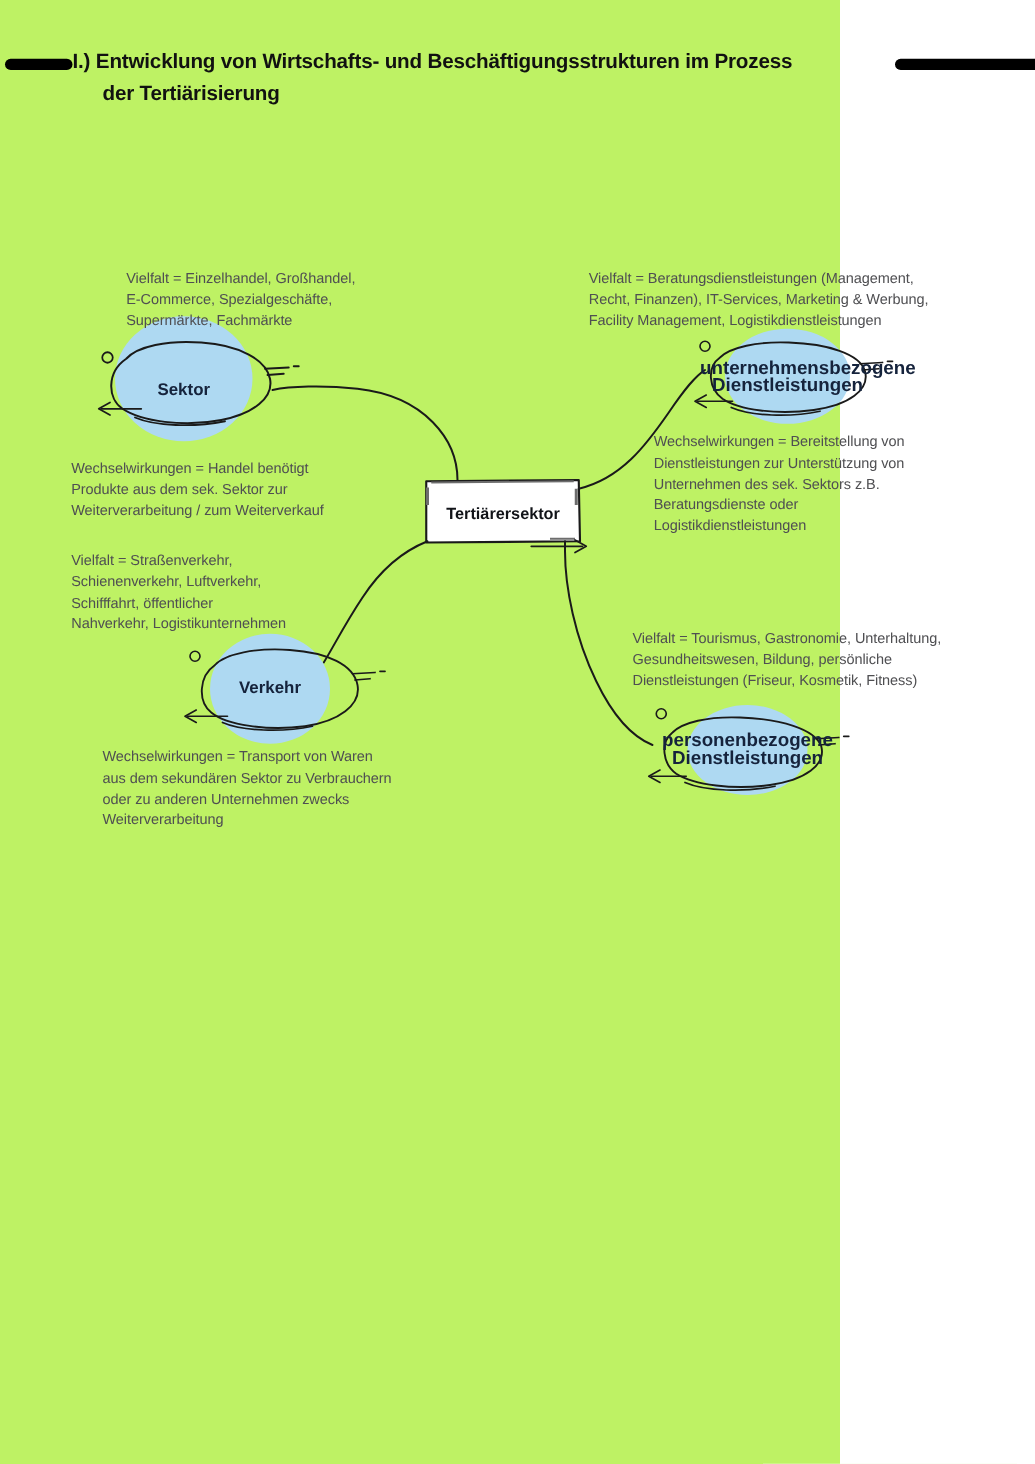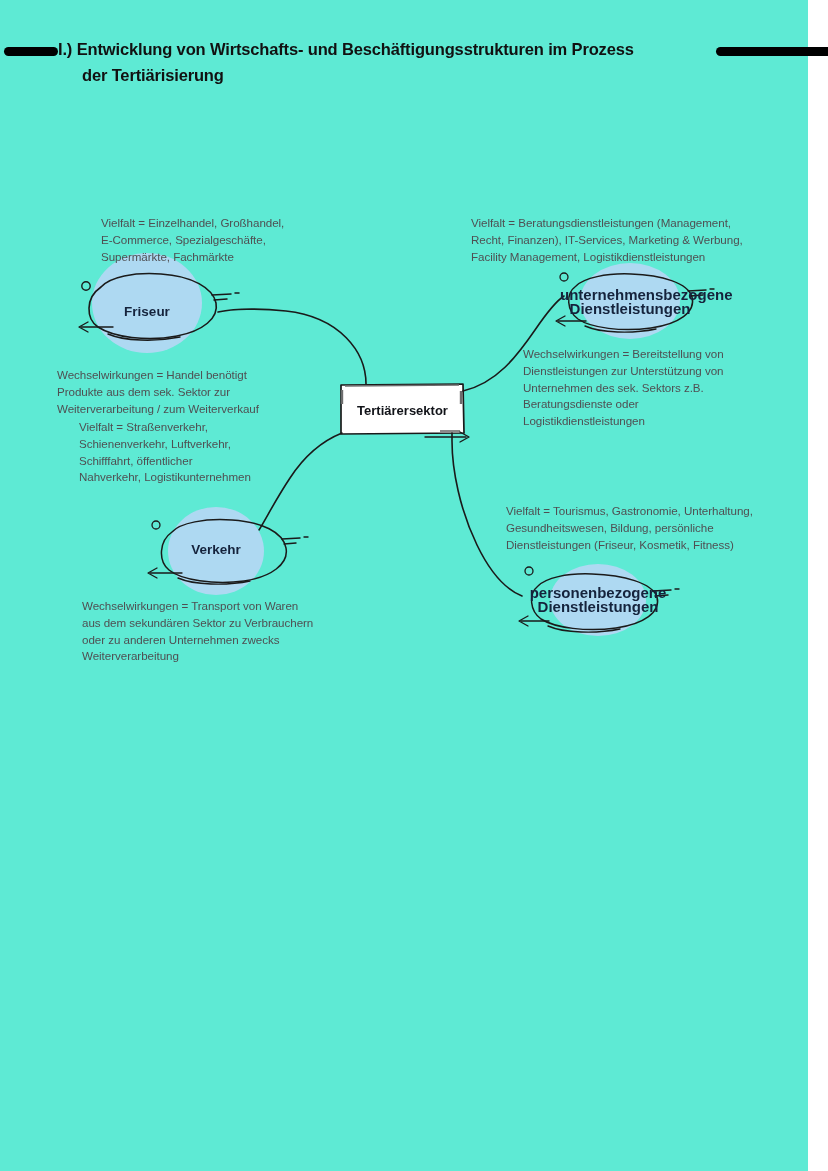--- a/index.html
+++ b/index.html
@@ -10,23 +10,23 @@
   body {
     font-family: "Liberation Sans", sans-serif;
     width: 828px;
     height: 1171px;
     position: relative;
     overflow: hidden;
     color: #4a4a4a;
   }
   #page {
     position: relative;
-    width: 808px;
+    width: 672px;
     height: 1171px;
-    background: #5eead4;
+    background: #bef264;
   }
 
   
   .header {
     position: absolute;
     left: 0;
     top: 36px;
     width: 828px;
     height: 66px;
   }
@@ -217,21 +217,21 @@
         <path d="M653,591 L671,590" fill="none" stroke="#1a1a1a" stroke-width="1.4" stroke-linecap="round"></path>
         <path d="M655,596 L668,595" fill="none" stroke="#1a1a1a" stroke-width="1.4" stroke-linecap="round"></path>
         <path d="M675,589 L679,589" fill="none" stroke="#1a1a1a" stroke-width="1.4" stroke-linecap="round"></path>
         <path d="M549,621 L521,621" fill="none" stroke="#1a1a1a" stroke-width="1.3" stroke-linecap="round"></path>
         <path d="M528,616 L519,621 L528,626" fill="none" stroke="#1a1a1a" stroke-width="1.3" stroke-linecap="round" stroke-linejoin="round"></path>
       </g>
     </svg>
 
     <div class="box-label" style="left:341px; top:403px; width:123px;">Tertiärersektor</div>
 
-    <div class="node-label big" style="left:97px; top:305px; width:100px;">Friseur</div>
+    <div class="node-label big" style="left:97px; top:305px; width:100px;">Sektor</div>
 
     <div class="node-label small" style="left:560px; top:288px; width:140px;">unternehmensbezogene
 Dienstleistungen</div>
 
     <div class="node-label big" style="left:166px; top:543px; width:100px;">Verkehr</div>
 
     <div class="node-label small" style="left:528px; top:586px; width:140px;">personenbezogene
 Dienstleistungen</div>
 
     <div class="note" style="left:101px; top:215px; width:290px;">Vielfalt = Einzelhandel, Großhandel,
@@ -245,21 +245,21 @@
     <div class="note" style="left:471px; top:215px; width:320px;">Vielfalt = Beratungsdienstleistungen (Management,
 Recht, Finanzen), IT-Services, Marketing &amp; Werbung,
 Facility Management, Logistikdienstleistungen</div>
 
     <div class="note" style="left:523px; top:346px; width:270px;">Wechselwirkungen = Bereitstellung von
 Dienstleistungen zur Unterstützung von
 Unternehmen des sek. Sektors z.B.
 Beratungsdienste oder
 Logistikdienstleistungen</div>
 
-    <div class="note" style="left:57px; top:419px; width:280px;margin-left:22px;">Vielfalt = Straßenverkehr,
+    <div class="note" style="left:57px; top:441px; width:280px;">Vielfalt = Straßenverkehr,
 Schienenverkehr, Luftverkehr,
 Schifffahrt, öffentlicher
 Nahverkehr, Logistikunternehmen</div>
 
     <div class="note" style="left:82px; top:598px; width:300px;">Wechselwirkungen = Transport von Waren
 aus dem sekundären Sektor zu Verbrauchern
 oder zu anderen Unternehmen zwecks
 Weiterverarbeitung</div>
 
     <div class="note" style="left:506px; top:503px; width:300px;">Vielfalt = Tourismus, Gastronomie, Unterhaltung,

